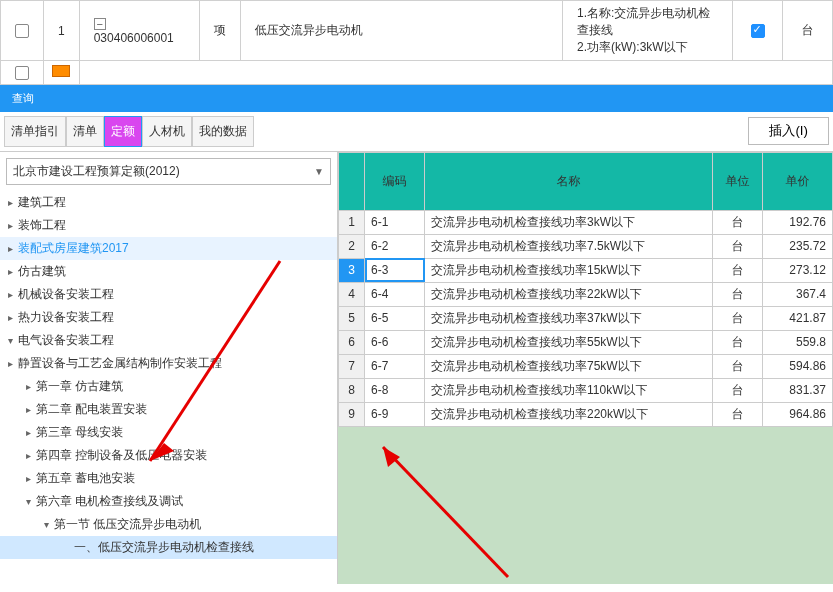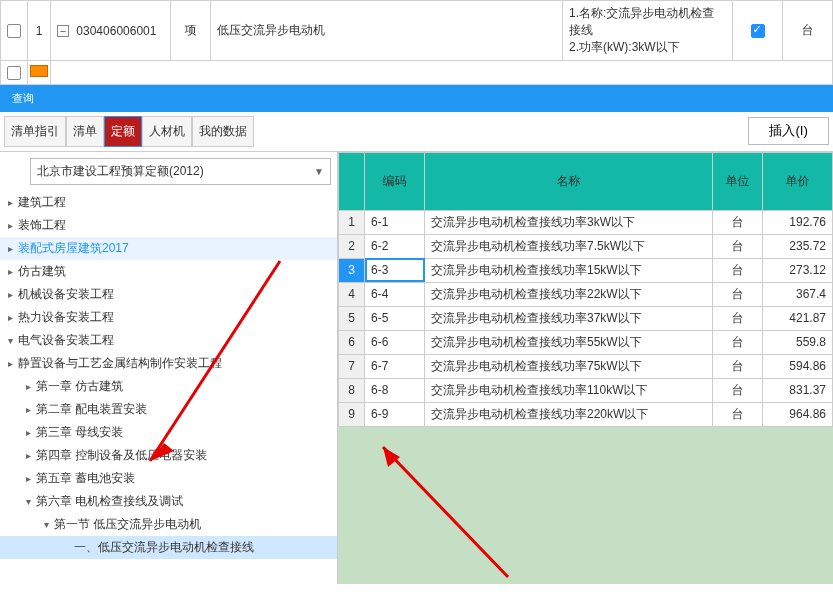--- a/index.html
+++ b/index.html
@@ -1,38 +1,38 @@
 <!DOCTYPE html>
 <html><head>
 <meta charset="utf-8">
 <style>
   * { box-sizing: border-box; margin: 0; padding: 0; }
   body { font-family: "Microsoft YaHei", Arial, sans-serif; font-size: 12px; color: #333; background: #fff; width: 833px; }
   
   .top-table { width: 100%; border-collapse: collapse; }
-  .top-table th, .top-table td { border: 1px solid #d0d0d0; padding: 4px 6px; text-align: center; vertical-align: middle; background: #fff; }
+  .top-table th, .top-table td { border: 1px solid #d0d0d0; padding: 4px 14px; text-align: center; vertical-align: middle; background: #fff; }
   .top-table td.left { text-align: left; }
   .top-row-highlight { background: #fff; }
   .checkbox { width: 14px; height: 14px; border: 1px solid #888; display: inline-block; vertical-align: middle; border-radius: 2px; }
   .checkbox.checked { background: #1e90ff; border-color: #1e90ff; position: relative; }
   .checkbox.checked::after { content: "✓"; color: #fff; font-size: 11px; position: absolute; top: -2px; left: 1px; }
   .minus-icon { width: 12px; height: 12px; border: 1px solid #888; display: inline-block; text-align: center; line-height: 10px; font-size: 11px; color: #555; margin-right: 4px; vertical-align: middle; }
   .orange-block { width: 18px; height: 12px; background: #ff8c00; display: inline-block; border: 1px solid #c60; }
   
   .blue-bar { background: #2196f3; color: #fff; padding: 6px 12px; font-size: 11px; }
   
   .tabs-row { display: flex; align-items: center; padding: 4px; border-bottom: 1px solid #ccc; }
   .tab { padding: 6px 6px; border: 1px solid #ccc; background: #f5f5f5; margin-right: 0; cursor: pointer; font-size: 12px; }
-  .tab.active { background: #b91c1c; color: #fff; border-color: #2196f3; }
+  .tab.active { background: #d946ef; color: #fff; border-color: #2196f3; }
   .insert-btn { margin-left: auto; padding: 4px 20px; border: 1px solid #bbb; background: #fff; cursor: pointer; }
   
   .content-row { display: flex; height: 432px; }
   .left-panel { width: 338px; border-right: 1px solid #ccc; display: flex; flex-direction: column; }
   .selector-row { padding: 6px; display: flex; gap: 4px; }
-  .selector { flex: 1; border: 1px solid #bbb; padding: 4px 6px; background: #fff; display: flex; align-items: center; justify-content: space-between; margin-left: 24px; }
+  .selector { flex: 1; border: 1px solid #bbb; padding: 4px 6px; background: #fff; display: flex; align-items: center; justify-content: space-between; }
   .selector .arrow { font-size: 10px; color: #666; }
   .search-row { padding: 0 6px 6px 6px; }
   .search-input { width: 100%; border: 1px solid #bbb; padding: 4px 6px; font-size: 12px; }
   
   .tree-wrap { flex: 1; overflow-y: auto; position: relative; }
   .tree-wrap::-webkit-scrollbar { width: 16px; }
   .tree-wrap::-webkit-scrollbar-track { background: #f0f0f0; }
   .tree-wrap::-webkit-scrollbar-thumb { background: #c0c0c0; border: 1px solid #a0a0a0; }
   .tree { list-style: none; }
   .tree li { padding: 3px 4px 3px 8px; white-space: nowrap; cursor: pointer; }

